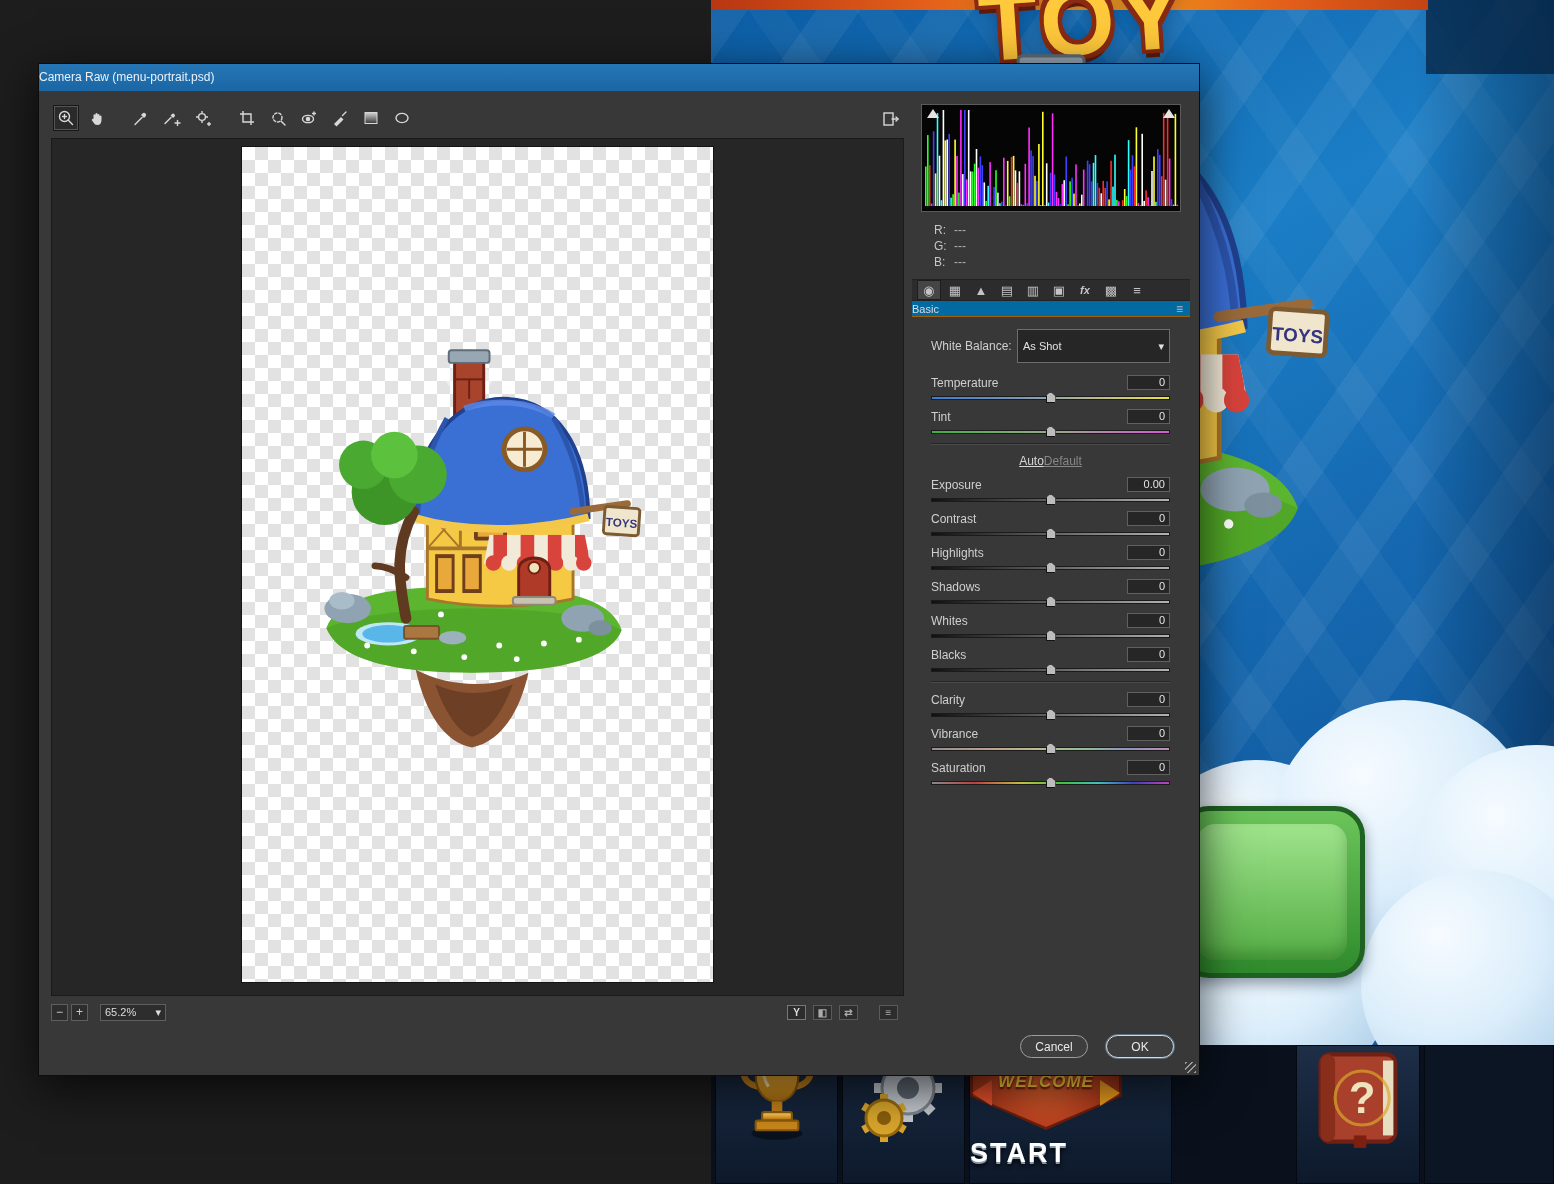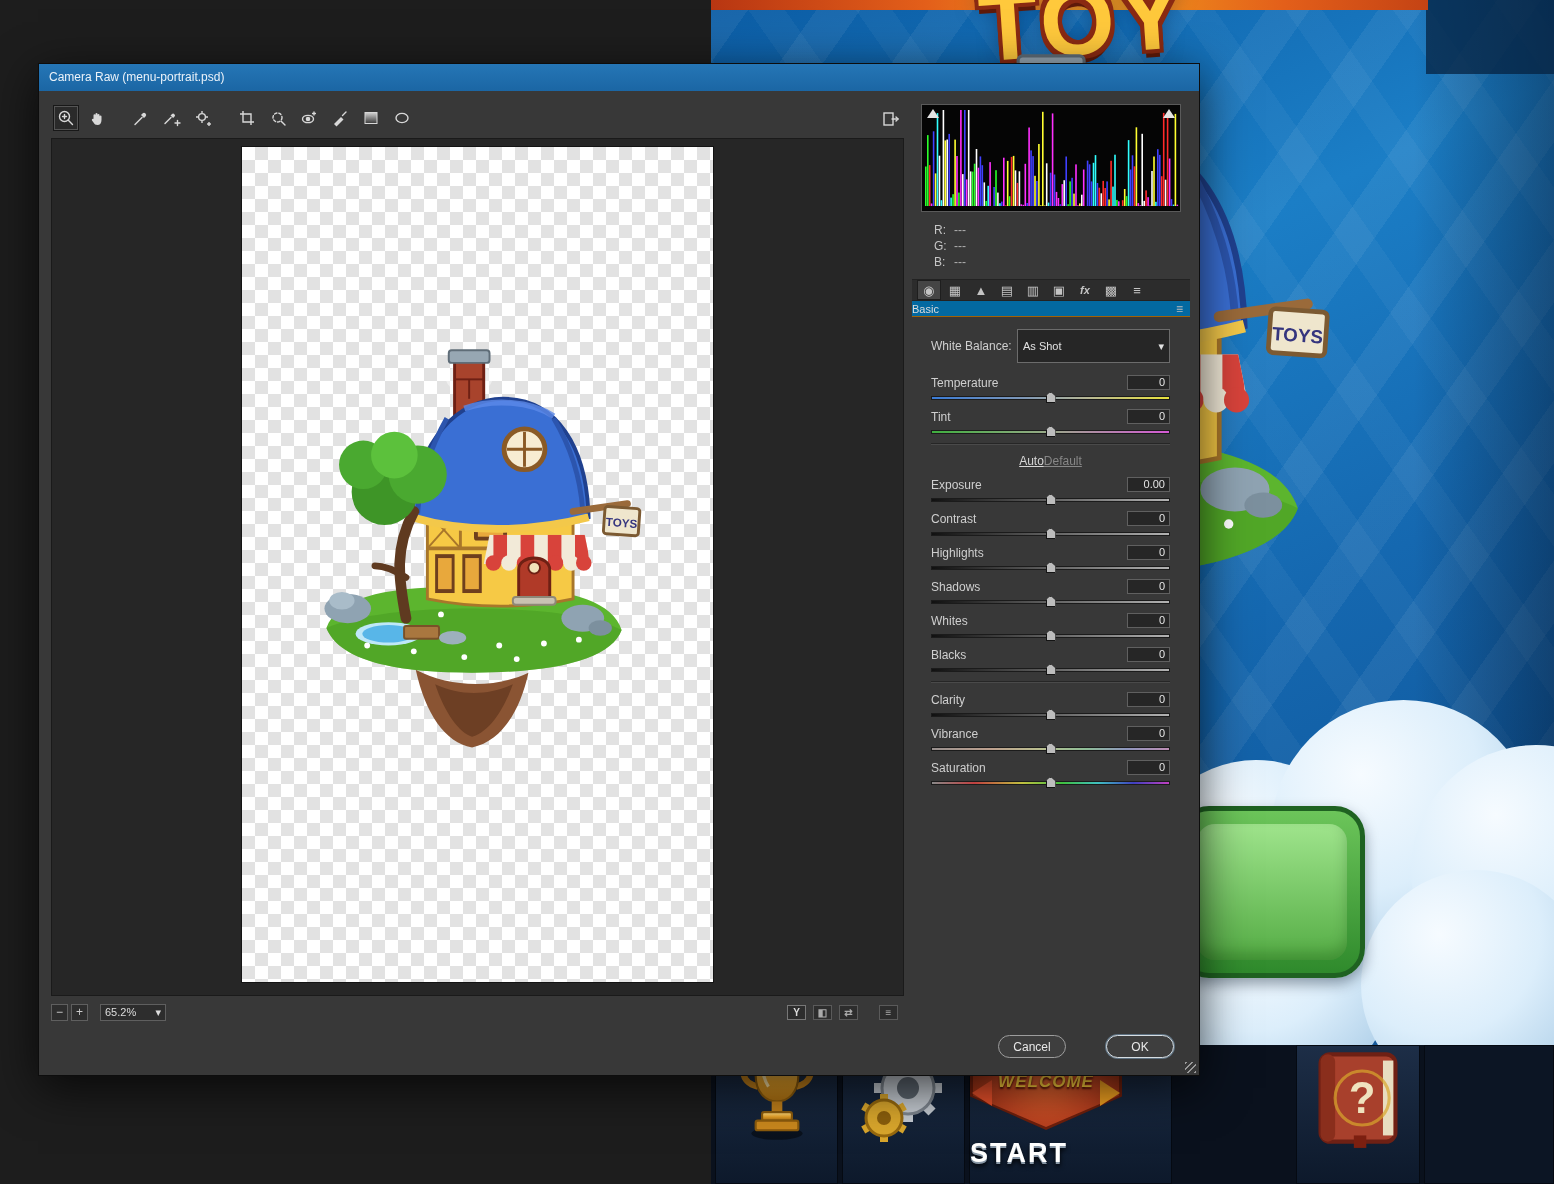--- a/index.html
+++ b/index.html
@@ -54,21 +54,21 @@
     border-top:13px solid transparent; border-bottom:13px solid transparent; border-right:20px solid #e8502a; }
   .arrow-right { position:absolute; right:2px; top:34px; width:0; height:0;
     border-top:13px solid transparent; border-bottom:13px solid transparent; border-left:20px solid #f0a020; }
   .start-text { margin-top:8px; font-size:27px; font-weight:bold; color:#fff; letter-spacing:2px;
     text-shadow:0 2px 0 #8796a5, 0 4px 5px #000; }
 
   
   .dialog { position:absolute; left:38px; top:63px; width:1162px; height:1013px; background:#383838;
     border:1px solid #0d0d0d; box-shadow:0 12px 44px rgba(0,0,0,.7); z-index:10; }
   .titlebar { height:27px; background:linear-gradient(#2576b6,#1b66a4); color:#eaf2f9; font-size:12px;
-    line-height:27px; padding-left:10px; }
+    line-height:27px; }
 
   .toolbar { position:absolute; left:14px; top:40px; height:28px; display:flex; align-items:center; gap:5px; }
   .tool { width:26px; height:26px; display:flex; align-items:center; justify-content:center; }
   .tool svg { display:block; }
   .tool--sel { background:#2a2a2a; border:1px solid #181818; box-shadow:inset 0 0 0 1px #555; }
   .tool-spacer { width:8px; }
   .toolbar-right { position:absolute; left:838px; top:42px; }
 
   .preview-pane { position:absolute; left:12px; top:74px; width:853px; height:858px;
     background:#262626; border:1px solid #1a1a1a; }
@@ -130,21 +130,21 @@
   .g-tint  { background:linear-gradient(90deg,#3fae3f 0%,#9aa98a 50%,#d459d4 100%); }
   .g-plain { background:linear-gradient(90deg,#111 0%,#b2b2b2 100%); }
   .g-vib   { background:linear-gradient(90deg,#98908e,#bda08e 25%,#b9bd8e 45%,#8ebd97 65%,#8e96bd 82%,#bd8eb4 100%); }
   .g-sat   { background:linear-gradient(90deg,#888,#c04040 18%,#c0c040 38%,#40c040 55%,#40c0c0 70%,#4040c0 85%,#c040c0 100%); }
 
   .auto-row { display:flex; justify-content:center; margin:1px 0 9px 0; font-size:12px; }
   .auto-link { color:#d6d6d6; text-decoration:underline; }
   .default-link { color:#878787; text-decoration:underline; }
   .divider { height:2px; border-top:1px solid #262626; border-bottom:1px solid #4a4a4a; margin:3px 0 9px 0; }
 
-  .dialog-footer { position:absolute; right:25px; bottom:17px; display:flex; gap:40px;margin-top:48px; }
+  .dialog-footer { position:absolute; right:25px; bottom:17px; display:flex; gap:18px;margin-top:48px; }
   .btn { min-width:68px; height:23px; border:1px solid #9d9d9d; border-radius:12px; background:#3e3e3e;
     color:#e8e8e8; font-size:12px; display:flex; align-items:center; justify-content:center; padding:0 14px; }
   .btn-ok { border-color:#d6dde2; box-shadow:0 0 0 1px #5e7181; }
   .grip { position:absolute; right:3px; bottom:2px; width:11px; height:11px;
     background:repeating-linear-gradient(135deg,#9a9a9a 0 1.5px,transparent 1.5px 4.5px); }
 </style>
 </head>
 <body>
 
 <svg width="0" height="0" style="position:absolute" aria-hidden="true">

